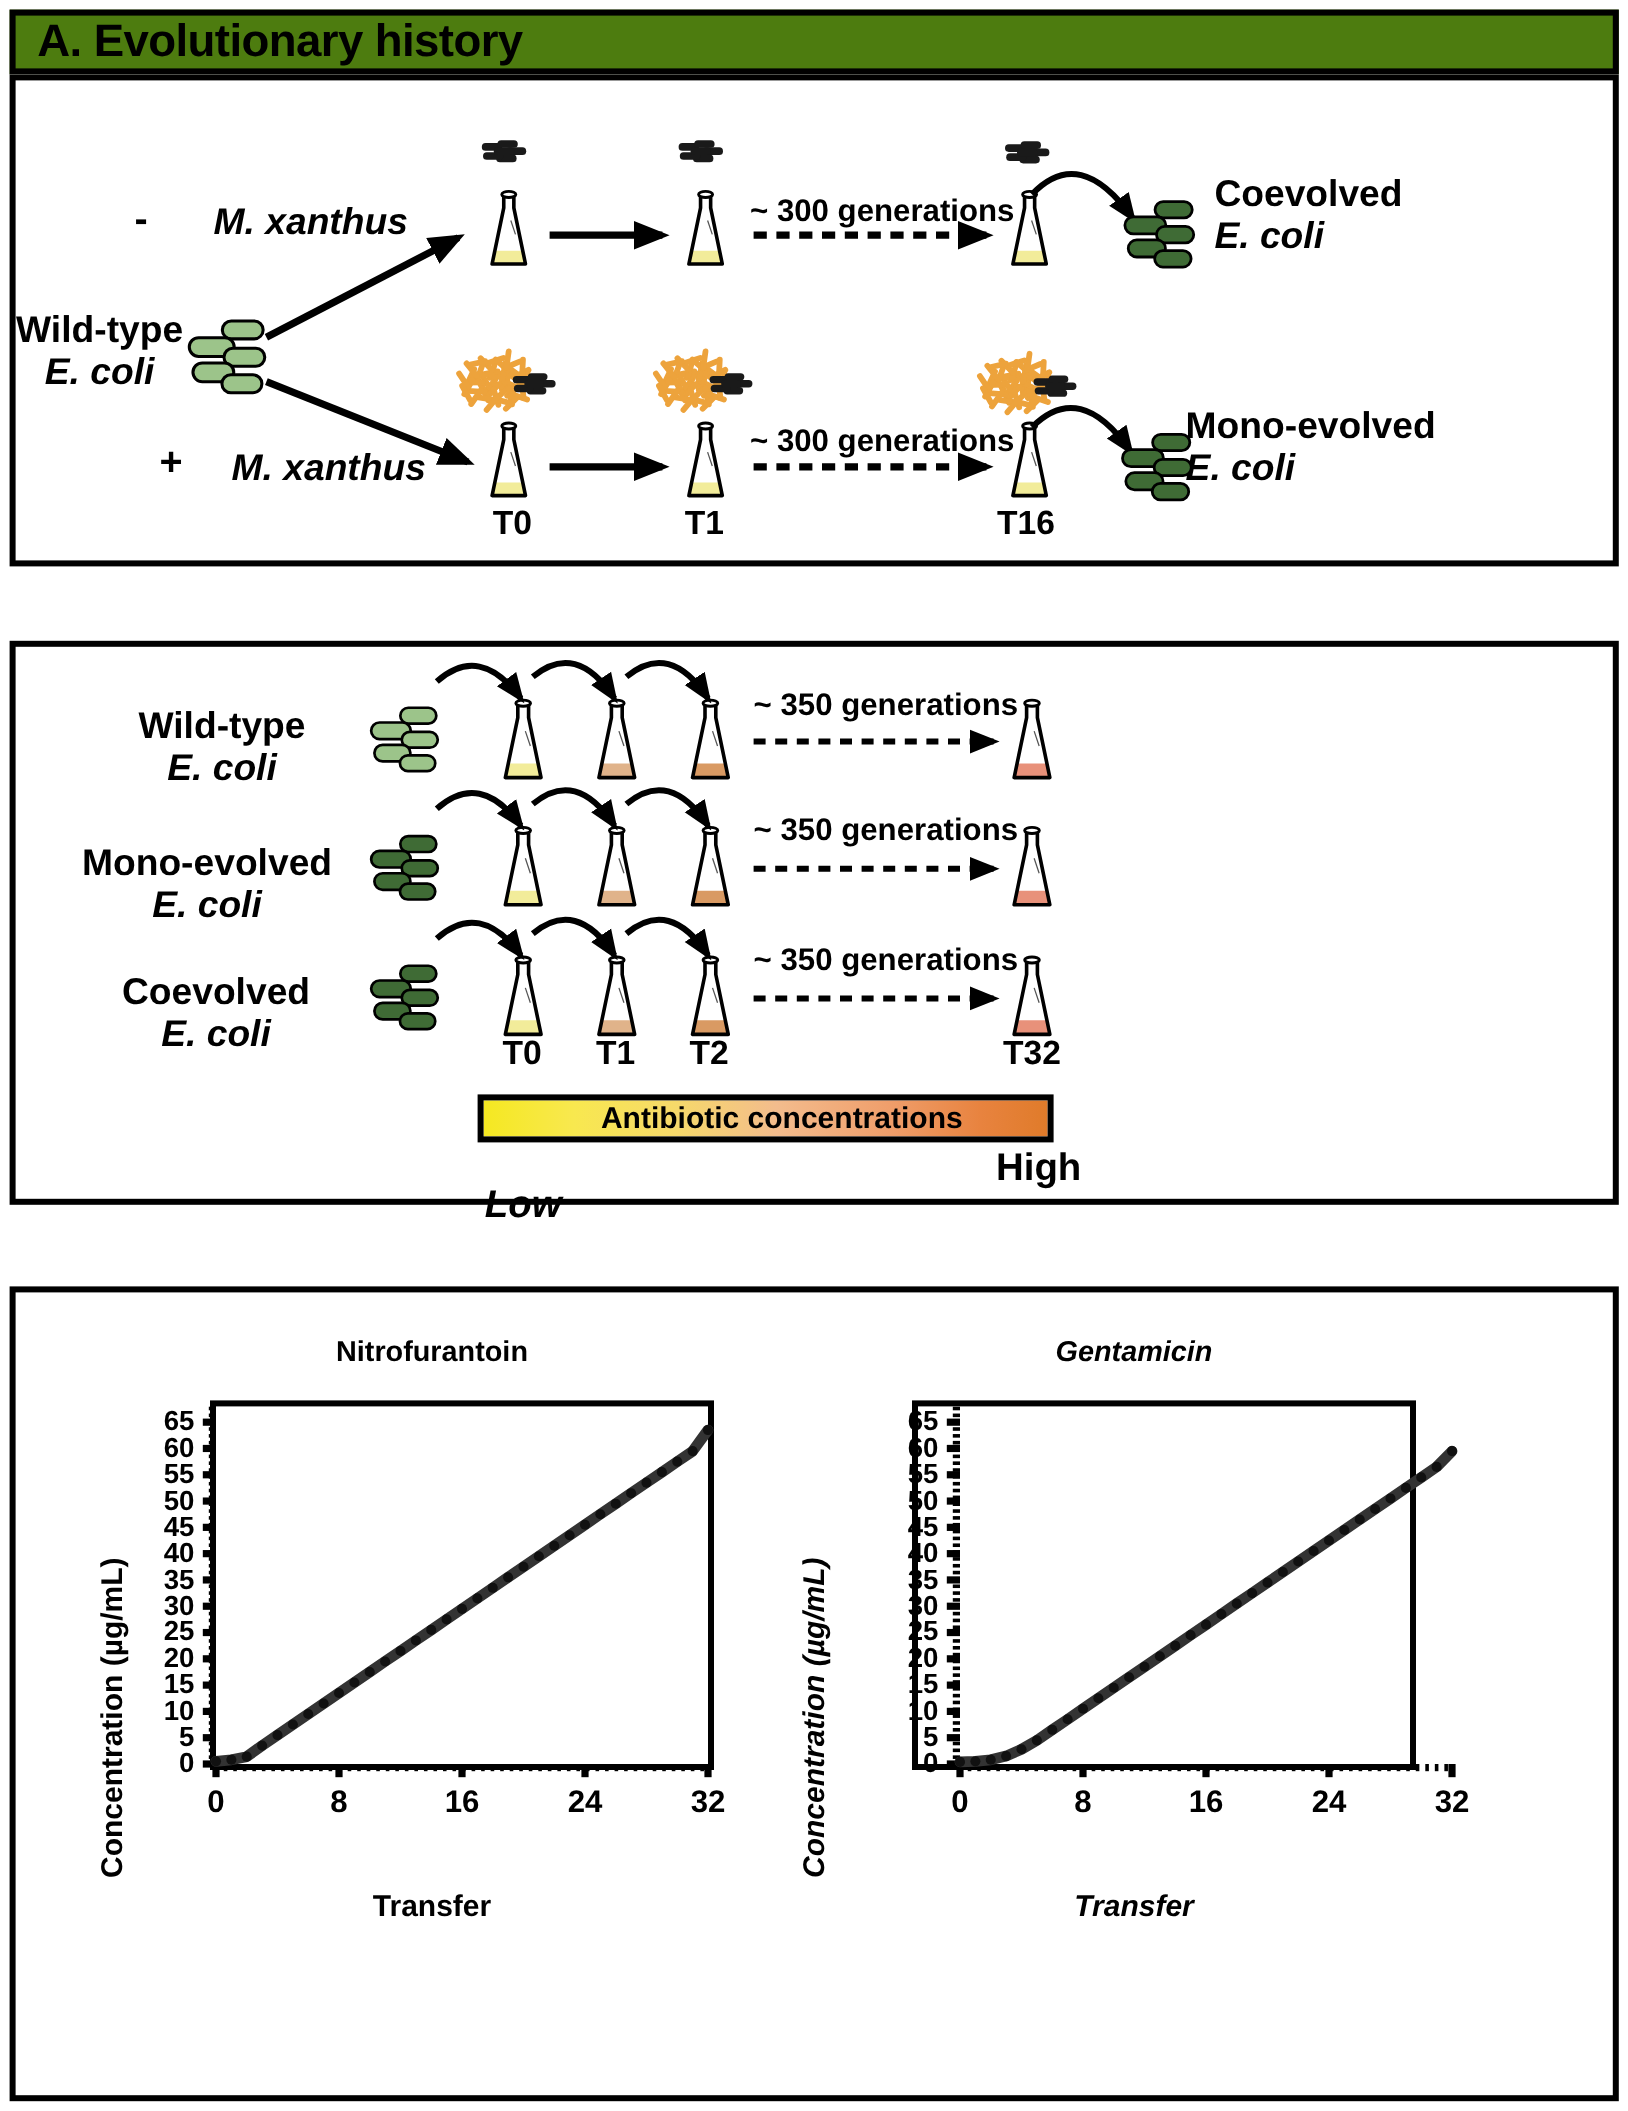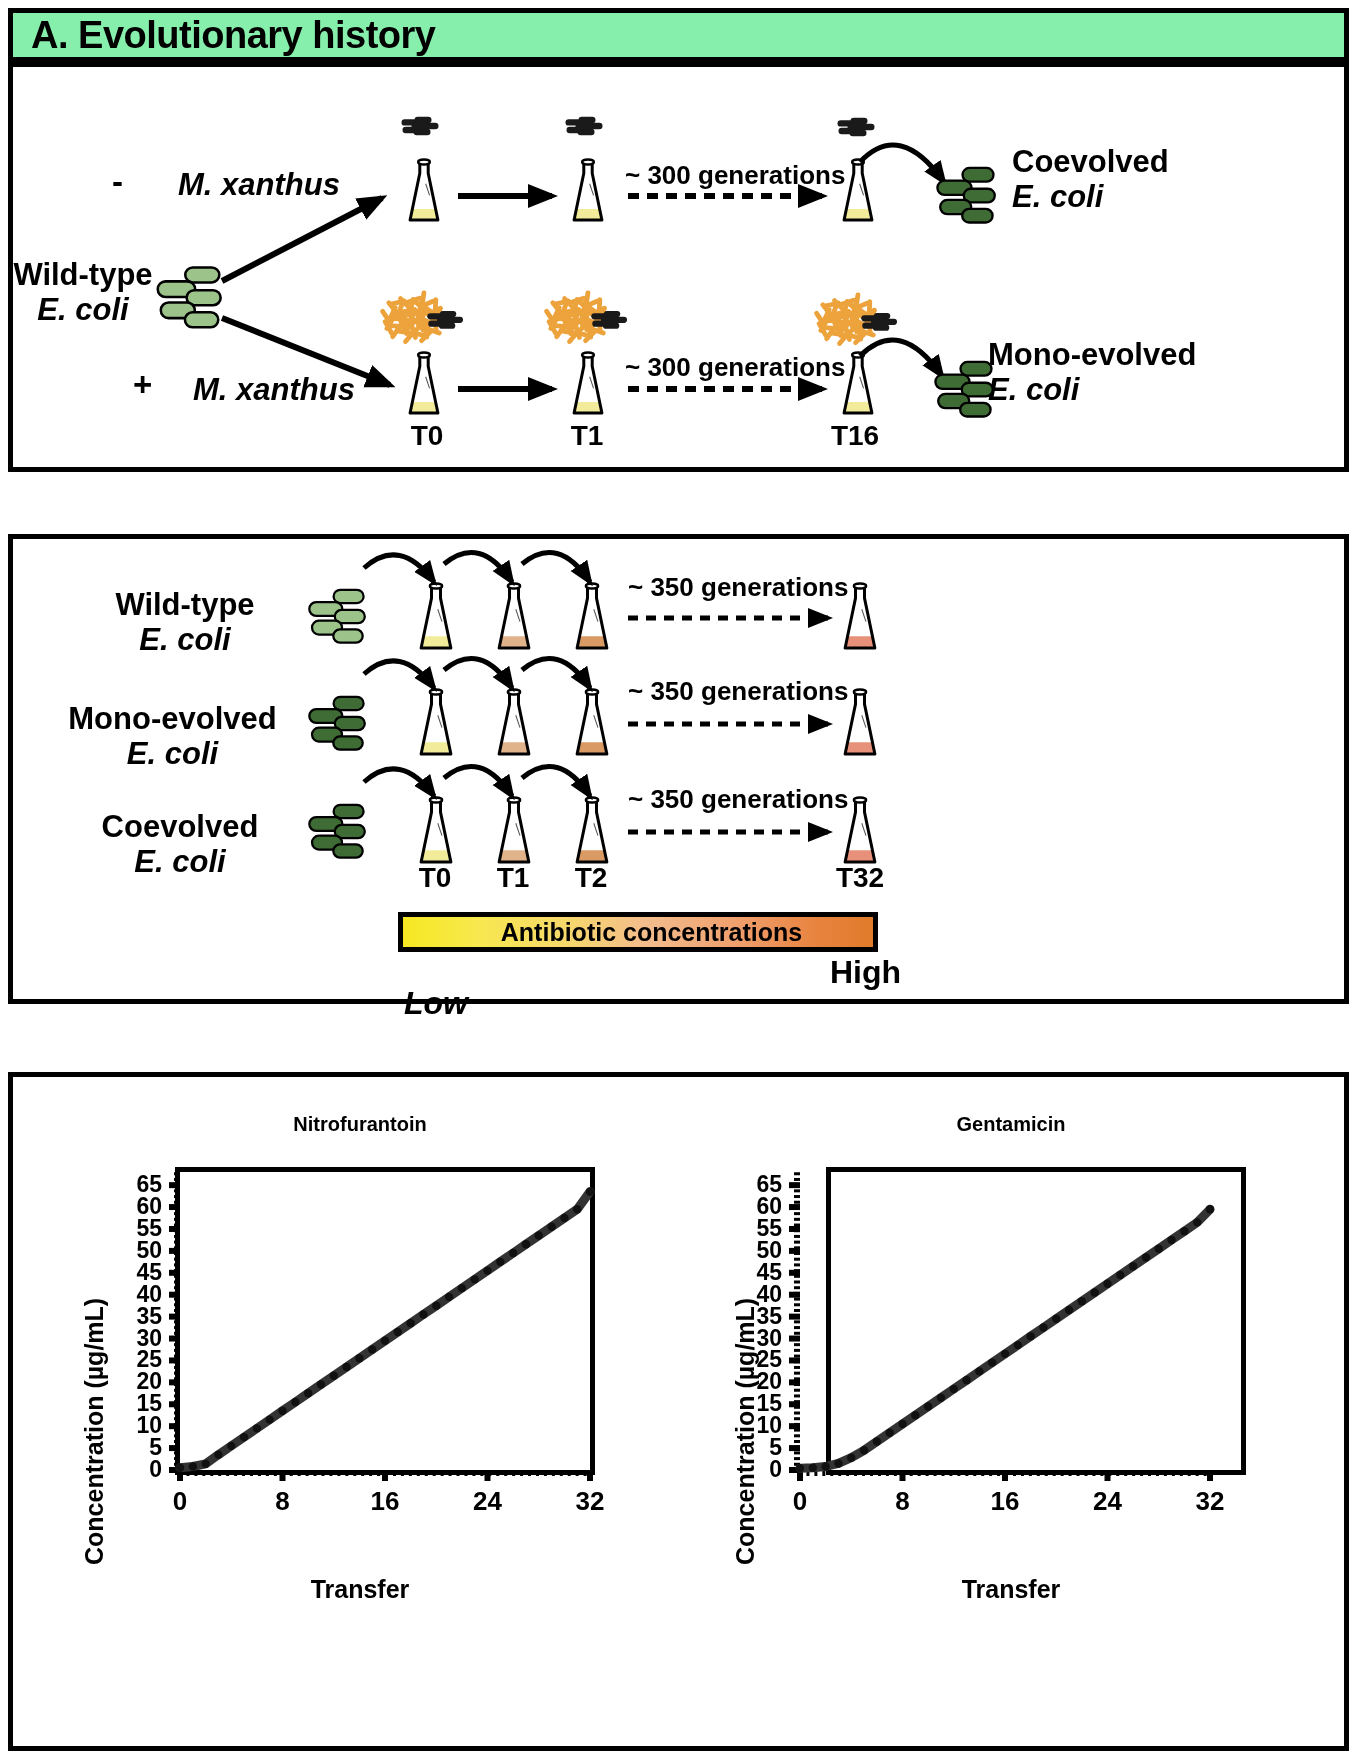--- a/index.html
+++ b/index.html
@@ -18,21 +18,21 @@
   }
 
   
   .panel {
     position: absolute;
     border: 5px solid #000;
     background: #fff;
   }
   .panel-header {
     position: absolute;
-    background: #86efac;
+    background: #4d7c0f;
     border: 5px solid #000;
     display: flex;
     align-items: center;
   }
   .panel-header .htxt {
     font-weight: bold;
     font-size: 38px;
     color: #000;
     padding-left: 18px;
     letter-spacing: -0.5px;
@@ -71,21 +71,21 @@
     font-weight: bold;
     font-size: 25px;
     color: #000;
   }
 
   
   .chartbox { position: absolute; }
   .chart-title {
     position: absolute;
     font-weight: bold;
-    font-size: 20px;
+    font-size: 24px;
     text-align: center;
     width: 100%;
     color: #000;
   }
   .plot-frame {
     position: absolute;
     border: 5px solid #000;
     background: #fff;
   }
   .ytick-lbl {
@@ -226,21 +226,21 @@
 
   <div class="panel" style="left:8px; top:1072px; width:1341px; height:679px;"></div>
 
   <div class="chartbox" style="left:60px; top:1105px; width:600px; height:620px;">
     <div class="chart-title" style="left:0; top:8px;">Nitrofurantoin</div>
     <div class="axis-title-y" style="left:20px; top:460px;">Concentration (µg/mL)</div>
     <div class="plot-frame" style="left:115px; top:62px; width:420px; height:308px;"></div>
     <div class="axis-title-x" style="left:0; top:470px;">Transfer</div>
   </div>
 
-  <div class="chartbox" style="left:711px; top:1105px; width:600px; height:620px;">
+  <div class="chartbox" style="left:645px; top:1105px; width:600px; height:620px;font-style:italic;">
     <div class="chart-title" style="left:0; top:8px;">Gentamicin</div>
     <div class="axis-title-y" style="left:20px; top:460px;">Concentration (µg/mL)</div>
     <div class="plot-frame" style="left:115px; top:62px; width:420px; height:308px;"></div>
     <div class="axis-title-x" style="left:0; top:470px;">Transfer</div>
   </div>
 
   <svg class="ovl" id="ovl" viewBox="0 0 1357 1759">
       <defs>
         <marker id="ah" viewBox="0 0 10 10" refX="8" refY="5" markerWidth="5" markerHeight="5" orient="auto-start-reverse">
           <path d="M0,1 L10,5 L0,9 z" fill="#000"></path>

